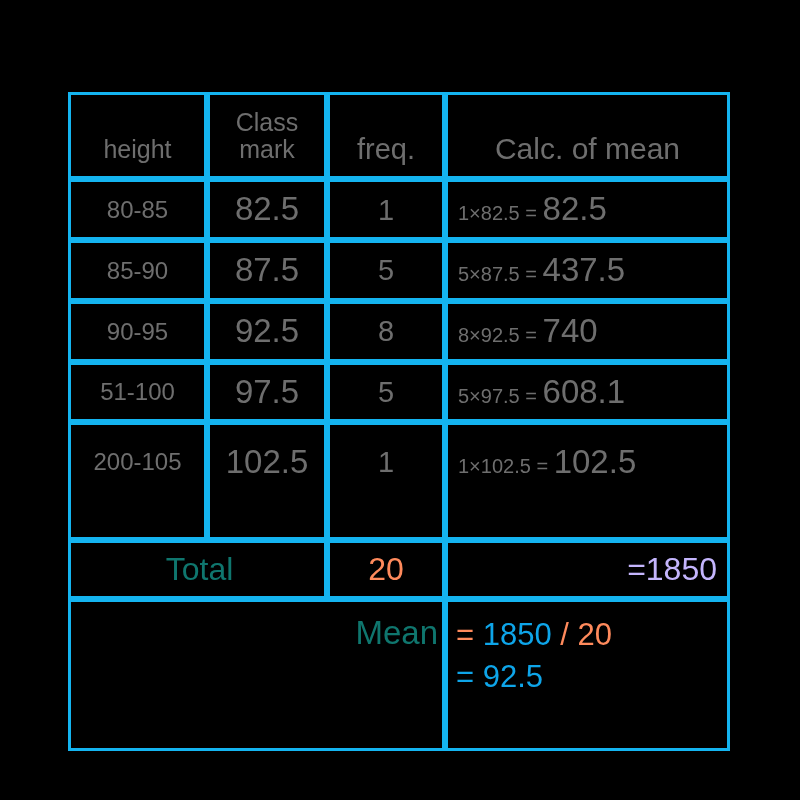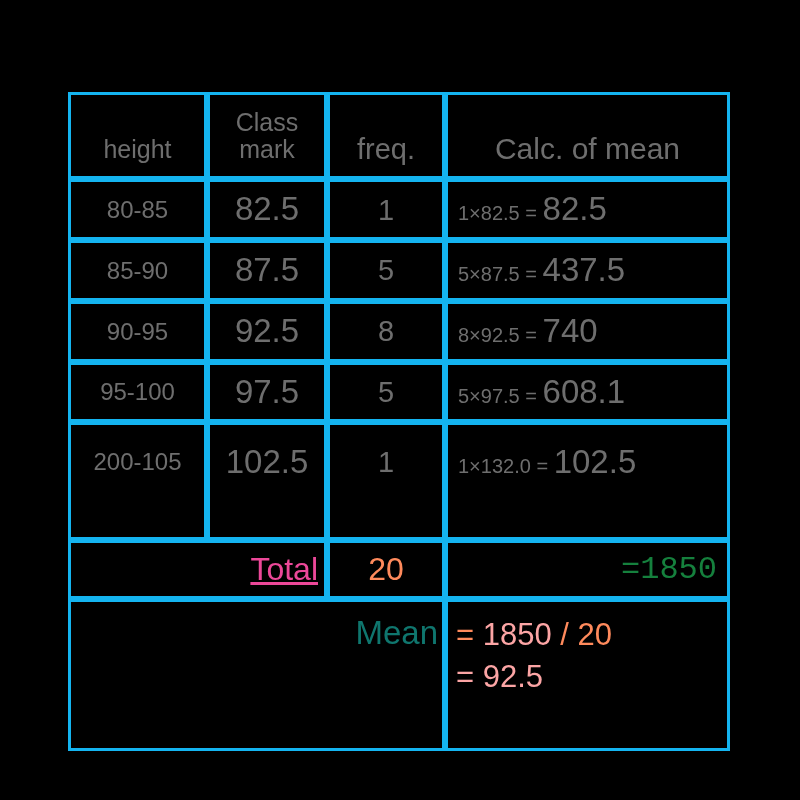--- a/index.html
+++ b/index.html
@@ -86,34 +86,32 @@
   }
 
   
   tr.data-row.tall td { vertical-align: middle; padding-bottom: 38px; }
 
   
   tr.total-row td {
     font-size: 32px;
   }
   tr.total-row td.t-label {
-    text-align: right;
-    color: #ec4899;
+    text-align: center;
+    color: #0f766e;
     padding-right: 6px;
-    text-decoration: underline;
   }
   tr.total-row td.t-freq {
     text-align: center;
     color: #ff8a5c;
   }
   tr.total-row td.t-sum {
     text-align: right;
-    color: #15803d;
+    color: #c4b5fd;
     padding-right: 10px;
-    font-family: Liberation Mono, monospace;
   }
 
   
   tr.mean-row td.m-label {
     text-align: right;
     font-size: 33px;
     color: #0f766e;
     vertical-align: top;
     padding-top: 14px;
     padding-right: 4px;
@@ -122,21 +120,21 @@
   tr.mean-row td.m-calc {
     text-align: left;
     font-size: 31px;
     color: #e910e9;
     vertical-align: top;
     padding-top: 12px;
     padding-left: 8px;
     line-height: 1.35;
   }
   .op-orange { color: #ff8a5c; }
-  .val-magenta { color: #fca5a5; }
+  .val-magenta { color: #0ea5e9; }
   .mean-line { display: block; white-space: pre; }
 </style>
 </head>
 <body>
 
 <div id="table-wrap">
   <table class="freq-table">
     <colgroup>
       <col class="c-height">
       <col class="c-mark">
@@ -170,31 +168,31 @@
       </tr>
 
       <tr class="data-row">
         <td class="d-height">90-95</td>
         <td class="d-mark">92.5</td>
         <td class="d-freq">8</td>
         <td class="d-calc"><span class="expr">8×92.5 = </span><span class="result">740</span></td>
       </tr>
 
       <tr class="data-row">
-        <td class="d-height">95-100</td>
+        <td class="d-height">51-100</td>
         <td class="d-mark">97.5</td>
         <td class="d-freq">5</td>
         <td class="d-calc"><span class="expr">5×97.5 = </span><span class="result">608.1</span></td>
       </tr>
 
       <tr class="data-row tall">
         <td class="d-height">200-105</td>
         <td class="d-mark">102.5</td>
         <td class="d-freq">1</td>
-        <td class="d-calc"><span class="expr">1×132.0 = </span><span class="result">102.5</span></td>
+        <td class="d-calc"><span class="expr">1×102.5 = </span><span class="result">102.5</span></td>
       </tr>
 
       <tr class="total-row">
         <td class="t-label" colspan="2">Total</td>
         <td class="t-freq">20</td>
         <td class="t-sum">=1850</td>
       </tr>
 
       <tr class="mean-row">
         <td class="m-label" colspan="3">Mean</td>

